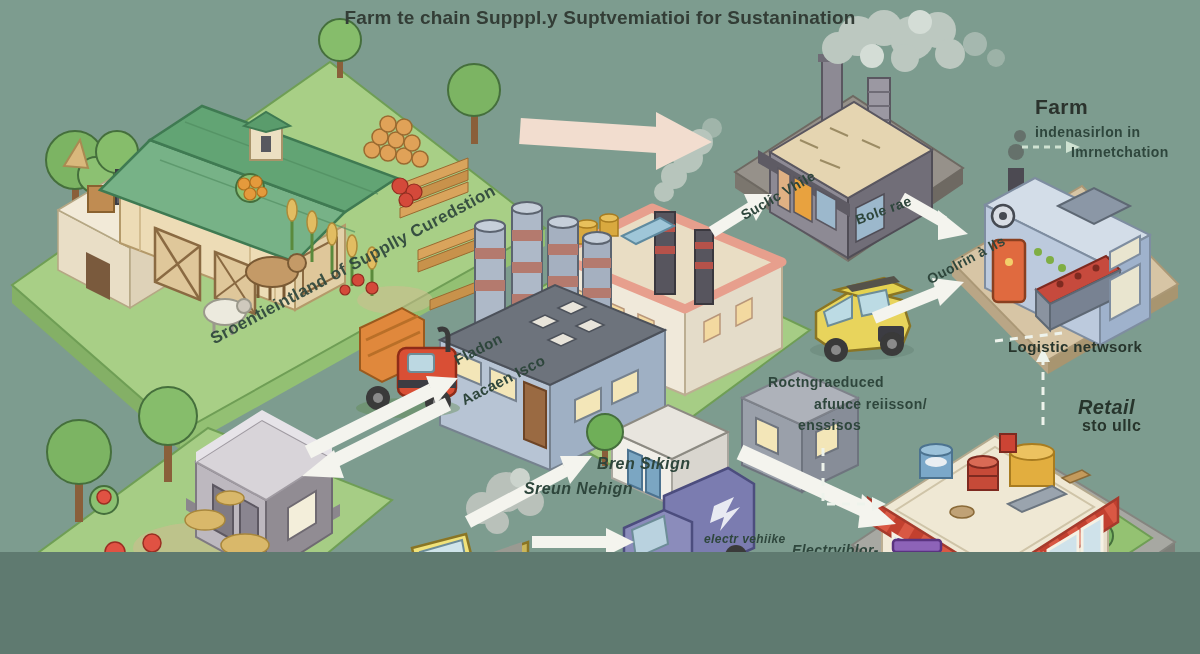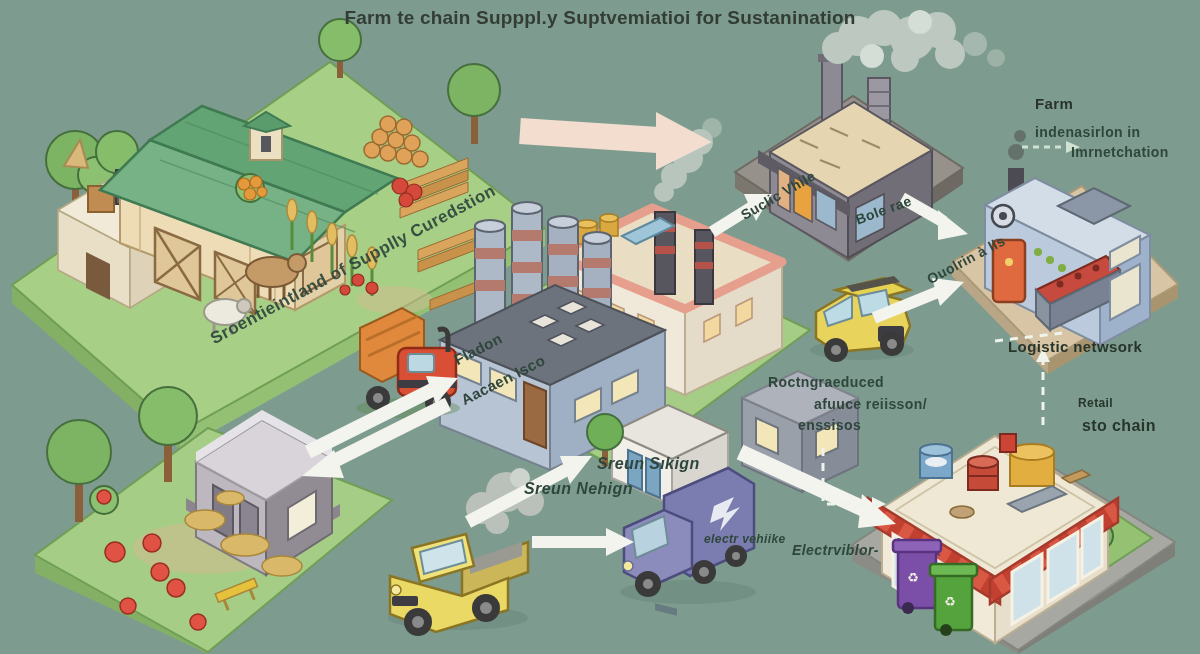--- a/index.html
+++ b/index.html
@@ -1,48 +1,48 @@
 <!DOCTYPE html>
 <html><head>
 <meta charset="utf-8">
 <style>
   html,body{margin:0;padding:0;background:#5f7a70;}
   .scene{
-    position:relative;width:1200px;height:654px;overflow:hidden;
+    position:relative;width:1200px;height:552px;overflow:hidden;
     background:#7d9c8f;
     font-family:"Liberation Sans","DejaVu Sans",sans-serif;
   }
   .scene svg{position:absolute;left:0;top:0;}
   .lbl{
     position:absolute;color:#2e463c;font-weight:600;letter-spacing:.4px;
     white-space:nowrap;transform-origin:left center;
   }
   .title{
     position:absolute;left:0;right:0;top:7px;text-align:center;
     font-size:19px;font-weight:700;color:#333d36;letter-spacing:.2px;
   }
   .rot{font-size:16px;opacity:.92;}
   .farm-edge{left:212px;top:330px;font-size:17px;transform:rotate(-28deg);}
   .fladon{left:455px;top:352px;transform:rotate(-27deg);font-size:15px;}
   .aacaen{left:462px;top:392px;transform:rotate(-27deg);font-size:15px;}
   .suclic{left:742px;top:208px;transform:rotate(-30deg);font-size:14px;}
   .bole{left:856px;top:212px;transform:rotate(-20deg);font-size:14px;}
   .ouolrin{left:928px;top:272px;transform:rotate(-28deg);font-size:14px;}
-  .farm-b{left:1035px;top:95px;font-size:15px;font-weight:700;color:#2b332d;}
+  .farm-b{left:1035px;top:95px;font-size:21px;font-weight:700;color:#2b332d;}
   .farm-l2{left:1035px;top:124px;font-size:14px;}
   .farm-l3{left:1035px;top:144px;font-size:14px;margin-left:36px;}
   .logistics{left:1008px;top:338px;font-size:15px;color:#27352c;}
   .em1{left:768px;top:374px;font-size:14px;}
   .em2{left:768px;top:396px;font-size:14px;margin-left:46px;}
   .em3{left:798px;top:417px;font-size:14px;}
   .bren{left:597px;top:455px;font-size:16px;font-style:italic;}
   .sreun{left:524px;top:480px;font-size:16px;font-style:italic;}
   .ev1{left:792px;top:510px;font-size:14px;font-style:italic;margin-top:32px;}
   .ev2{left:704px;top:532px;font-size:12px;font-style:italic;}
-  .ret1{left:1078px;top:396px;font-size:12px;color:#27352c;}
+  .ret1{left:1078px;top:396px;font-size:20px;color:#27352c;font-style:italic;}
   .ret2{left:1082px;top:417px;font-size:16px;color:#27352c;}
   .bin-glyph{position:absolute;color:#f2efe6;font-size:13px;}
   .bin-glyph.purple{left:907px;top:570px;}
   .bin-glyph.green{left:944px;top:594px;}
 </style>
 </head>
 <body>
 
 <div class="scene">
 
@@ -635,23 +635,23 @@
 <div class="lbl suclic">Suclic Vhile</div>
 <div class="lbl bole">Bole rae</div>
 <div class="lbl farm-b">Farm</div>
 <div class="lbl farm-l2">indenasirlon in</div>
 <div class="lbl farm-l3">Imrnetchation</div>
 <div class="lbl ouolrin">Ouolrin à lls</div>
 <div class="lbl logistics">Logistic netwsork</div>
 <div class="lbl em1">Roctngraeduced</div>
 <div class="lbl em2">afuuce reiisson/</div>
 <div class="lbl em3">enssisos</div>
-<div class="lbl bren">Sreun Sıkign</div>
+<div class="lbl bren">Bren Sıkign</div>
 <div class="lbl sreun">Sreun Nehign</div>
 <div class="lbl ev1">Electrviblor-</div>
 <div class="lbl ev2">electr vehiike</div>
 <div class="lbl ret1">Retail</div>
-<div class="lbl ret2">sto chain</div>
+<div class="lbl ret2">sto ullc</div>
 
 <span class="bin-glyph purple">♻</span>
 <span class="bin-glyph green">♻</span>
 
 </div>
 
 </body></html>

